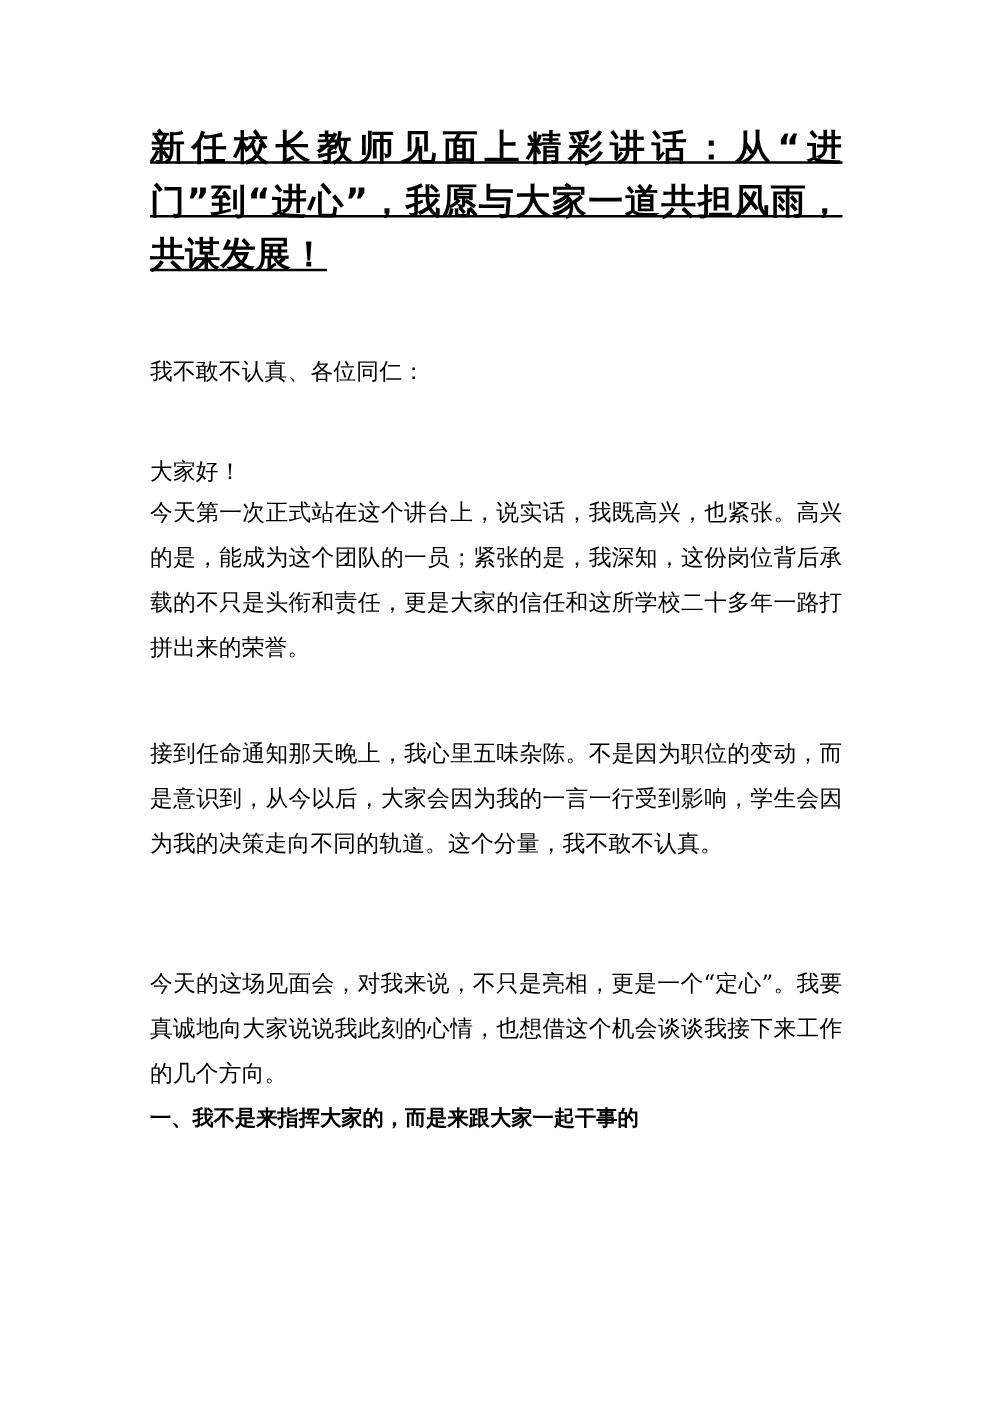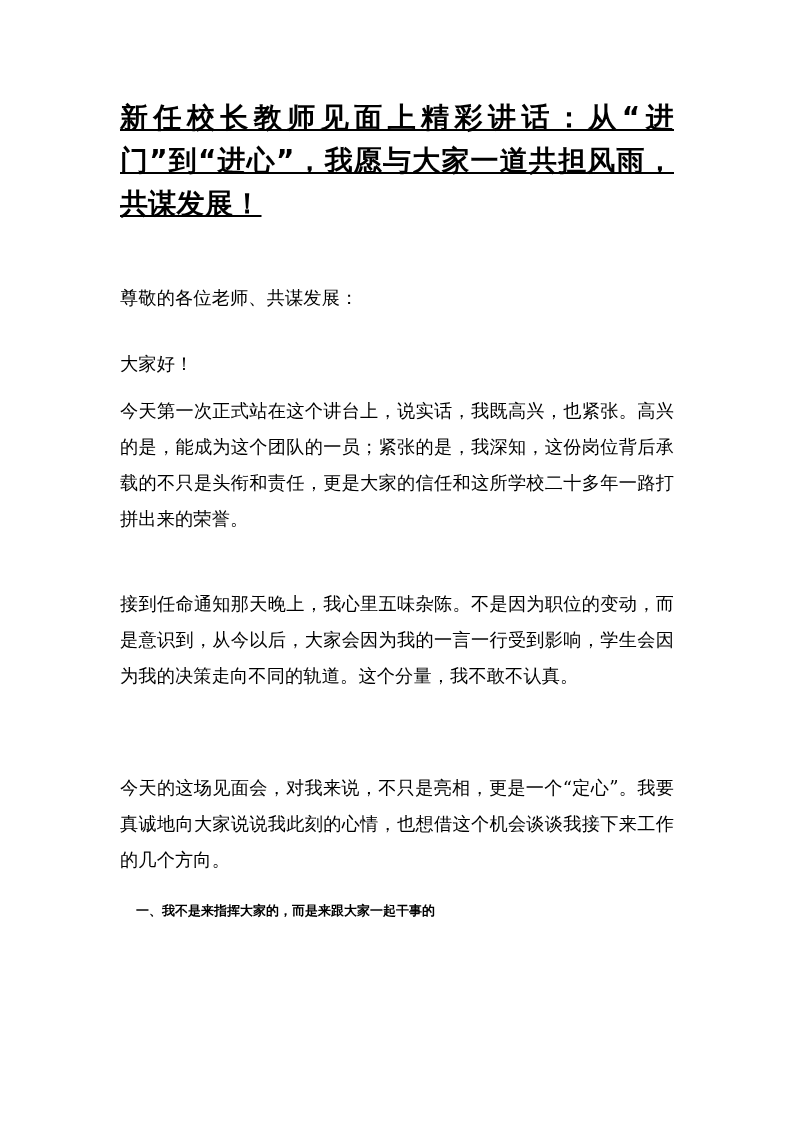--- a/index.html
+++ b/index.html
@@ -42,33 +42,33 @@
       margin: 0;
       font-size: 18.2px;
       line-height: 36px;
       text-align: justify;
       letter-spacing: 0.15px;
     }
     .h2 {
       position: absolute;
       left: 0;
       width: 554px;
-      margin: 16px;
+      margin: 0;
       font-family: Liberation Sans, sans-serif;
       font-weight: bold;
-      font-size: 13px;
+      font-size: 17px;
       line-height: 36px;
     }
   </style>
 </head>
 <body>
 
 <div class="page">
   <h1 class="title">新任校长教师见面上精彩讲话：从“进门”到“进心”，我愿与大家一道共担风雨，共谋发展！</h1>
 
-  <p class="p" style="top:280px;">尊敬的各位老师、共谋发展：</p>
-  <p class="p" style="top:346px;">大家好！</p>
+  <p class="p" style="top:280px;">我不敢不认真、各位同仁：</p>
+  <p class="p" style="top:360px;">大家好！</p>
   <p class="p" style="top:393px;">今天第一次正式站在这个讲台上，说实话，我既高兴，也紧张。高兴的是，能成为这个团队的一员；紧张的是，我深知，这份岗位背后承载的不只是头衔和责任，更是大家的信任和这所学校二十多年一路打拼出来的荣誉。</p>
   <p class="p" style="top:586px;">接到任命通知那天晚上，我心里五味杂陈。不是因为职位的变动，而是意识到，从今以后，大家会因为我的一言一行受到影响，学生会因为我的决策走向不同的轨道。这个分量，我不敢不认真。</p>
   <p class="p" style="top:770px;">今天的这场见面会，对我来说，不只是亮相，更是一个“定心”。我要真诚地向大家说说我此刻的心情，也想借这个机会谈谈我接下来工作的几个方向。</p>
 
   <h2 class="h2" style="top:877px;">一、我不是来指挥大家的，而是来跟大家一起干事的</h2>
 </div>
 
 </body></html>

